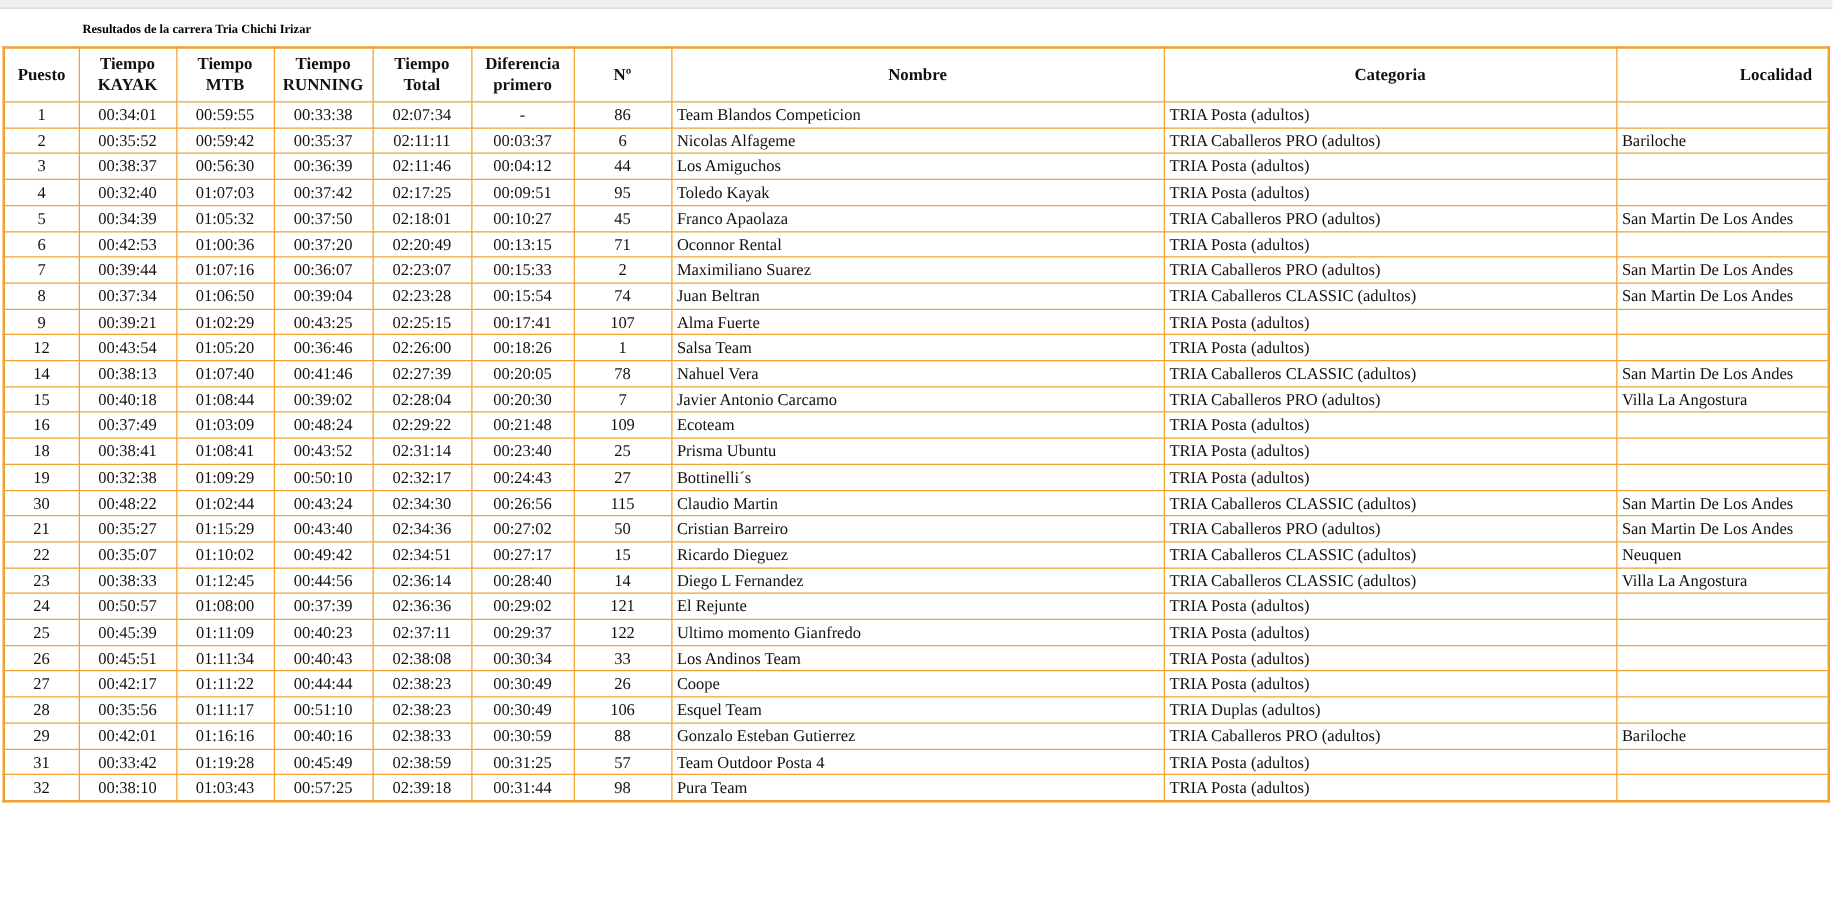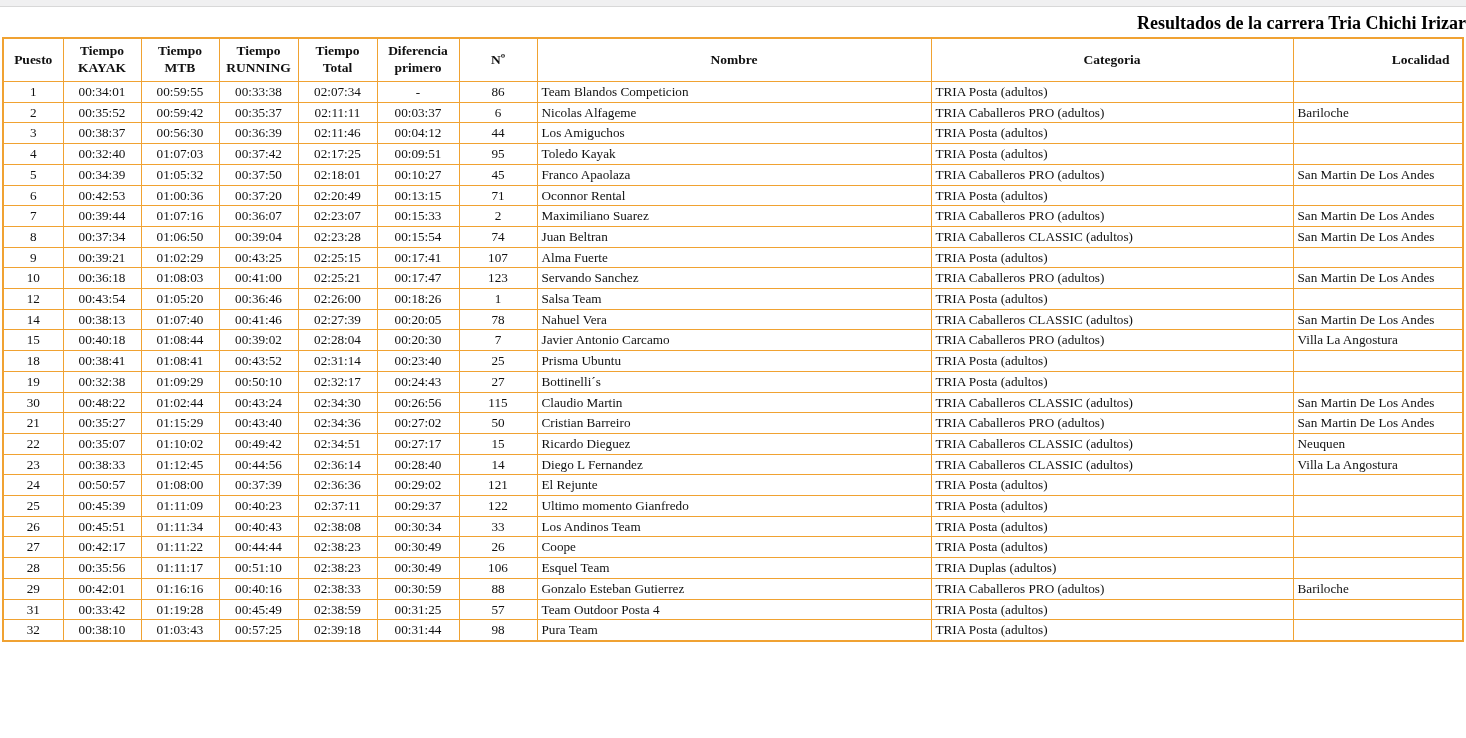--- a/index.html
+++ b/index.html
@@ -10,23 +10,23 @@
     overflow: hidden;
     background: #ffffff;
     font-family: "Liberation Serif", serif;
   }
   .top-strip {
     height: 6px;
     background: #f0f0f1;
     border-bottom: 1px solid #d8d8d8;
   }
   .page-title {
-    text-align: right;
+    text-align: left;
     font-weight: bold;
-    font-size: 18px;
+    font-size: 10px;
     color: #000;
     padding: 8px 0 5px 66px;
     line-height: 17px;
   }
   table.results {
     border-collapse: collapse;
     table-layout: fixed;
     width: 1462px;
     margin-left: 2px;
     border: 2px solid #f0a232;
@@ -200,32 +200,20 @@
         <td class="c">01:02:29</td>
         <td class="c">00:43:25</td>
         <td class="c">02:25:15</td>
         <td class="c">00:17:41</td>
         <td class="c">107</td>
         <td class="l">Alma Fuerte</td>
         <td class="l">TRIA Posta (adultos)</td>
         <td class="l"></td>
       </tr>
       <tr>
-        <td class="c">10</td>
-        <td class="c">00:36:18</td>
-        <td class="c">01:08:03</td>
-        <td class="c">00:41:00</td>
-        <td class="c">02:25:21</td>
-        <td class="c">00:17:47</td>
-        <td class="c">123</td>
-        <td class="l">Servando Sanchez</td>
-        <td class="l">TRIA Caballeros PRO (adultos)</td>
-        <td class="l">San Martin De Los Andes</td>
-      </tr>
-      <tr>
         <td class="c">12</td>
         <td class="c">00:43:54</td>
         <td class="c">01:05:20</td>
         <td class="c">00:36:46</td>
         <td class="c">02:26:00</td>
         <td class="c">00:18:26</td>
         <td class="c">1</td>
         <td class="l">Salsa Team</td>
         <td class="l">TRIA Posta (adultos)</td>
         <td class="l"></td>
@@ -246,20 +234,32 @@
         <td class="c">15</td>
         <td class="c">00:40:18</td>
         <td class="c">01:08:44</td>
         <td class="c">00:39:02</td>
         <td class="c">02:28:04</td>
         <td class="c">00:20:30</td>
         <td class="c">7</td>
         <td class="l">Javier Antonio Carcamo</td>
         <td class="l">TRIA Caballeros PRO (adultos)</td>
         <td class="l">Villa La Angostura</td>
+      </tr>
+      <tr>
+        <td class="c">16</td>
+        <td class="c">00:37:49</td>
+        <td class="c">01:03:09</td>
+        <td class="c">00:48:24</td>
+        <td class="c">02:29:22</td>
+        <td class="c">00:21:48</td>
+        <td class="c">109</td>
+        <td class="l">Ecoteam</td>
+        <td class="l">TRIA Posta (adultos)</td>
+        <td class="l"></td>
       </tr>
       <tr>
         <td class="c">18</td>
         <td class="c">00:38:41</td>
         <td class="c">01:08:41</td>
         <td class="c">00:43:52</td>
         <td class="c">02:31:14</td>
         <td class="c">00:23:40</td>
         <td class="c">25</td>
         <td class="l">Prisma Ubuntu</td>

